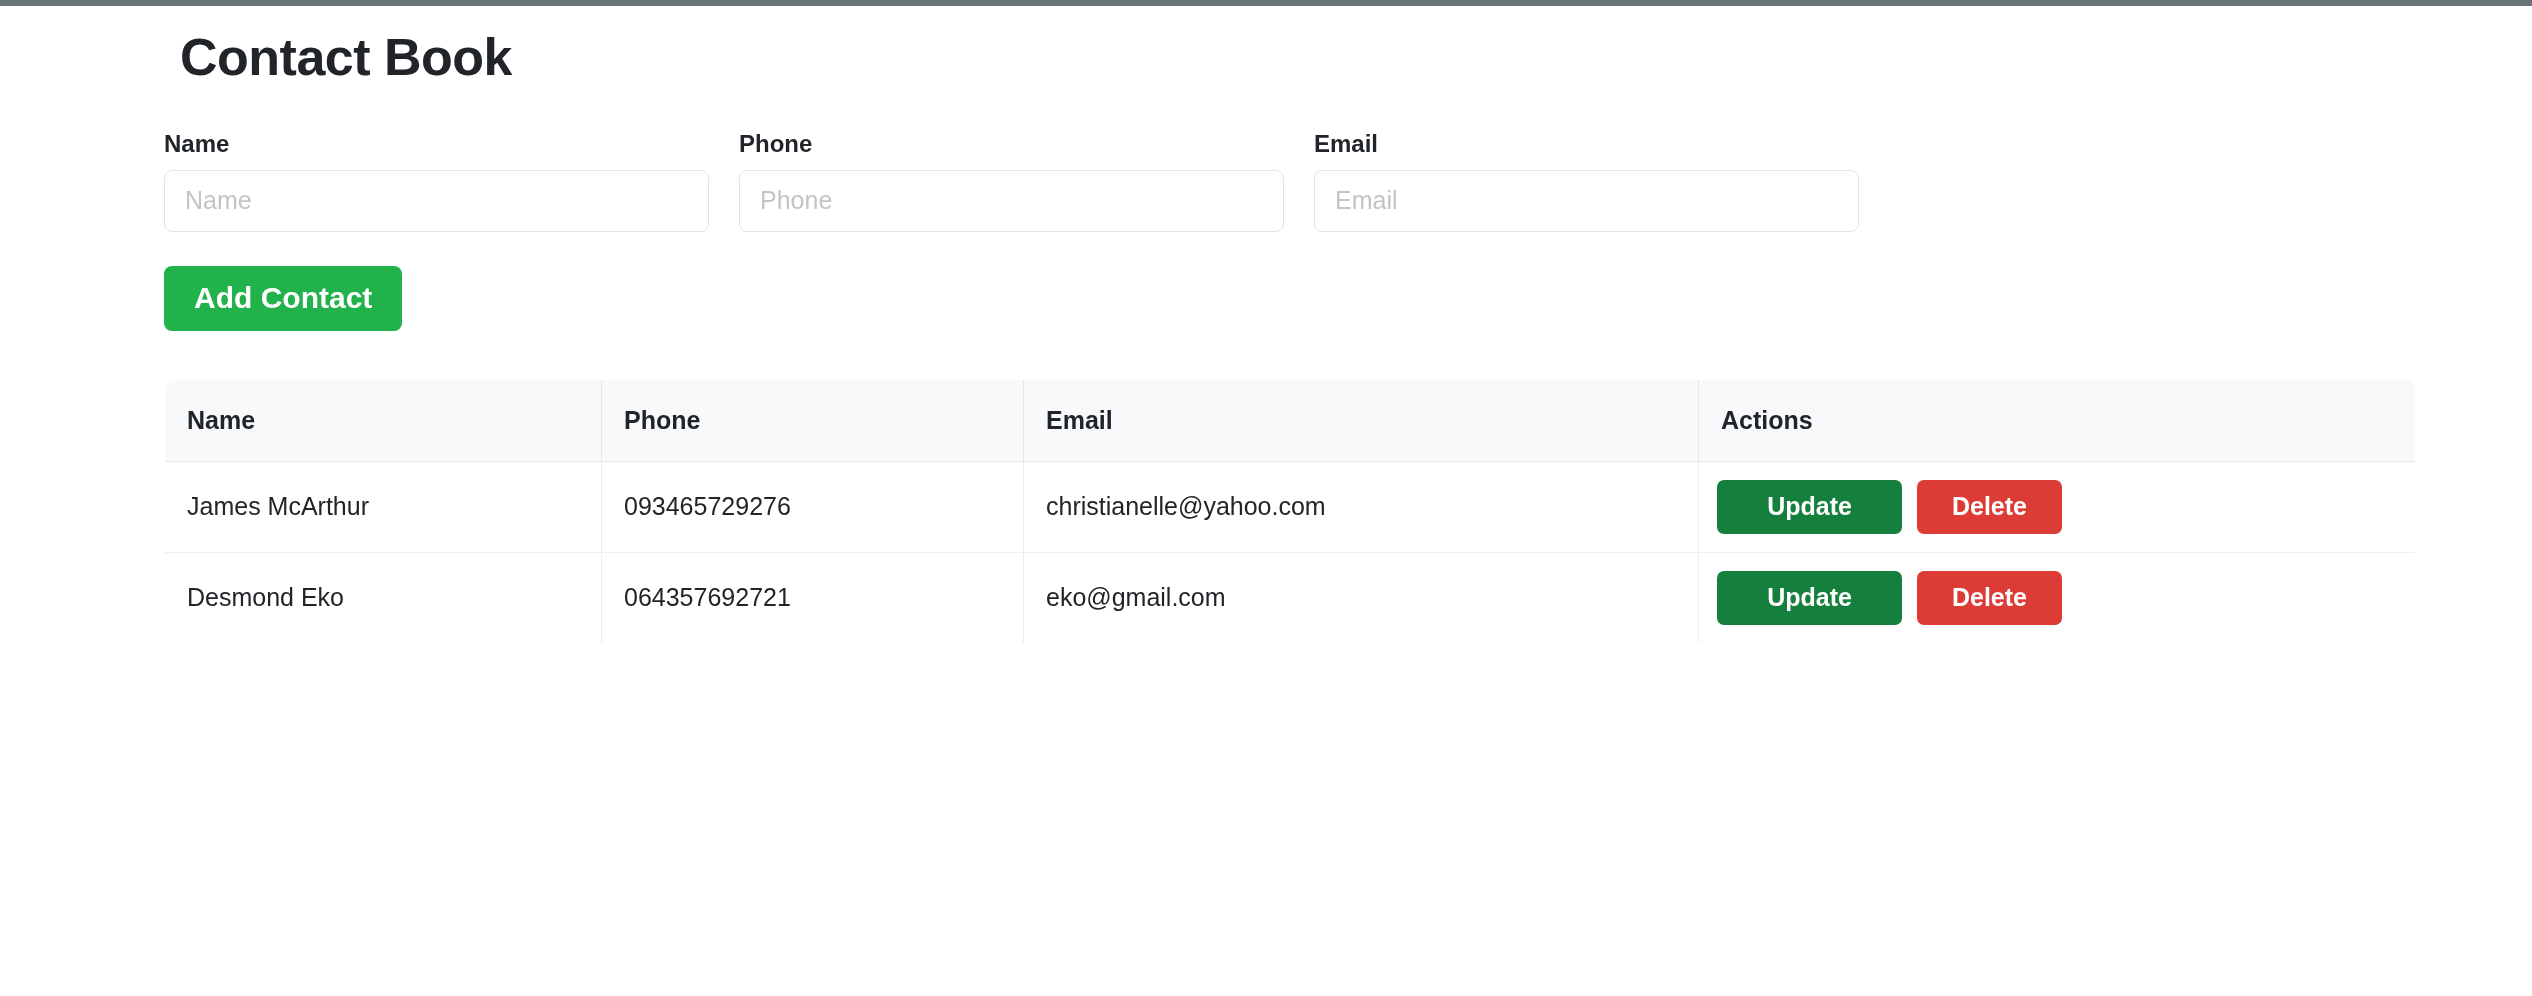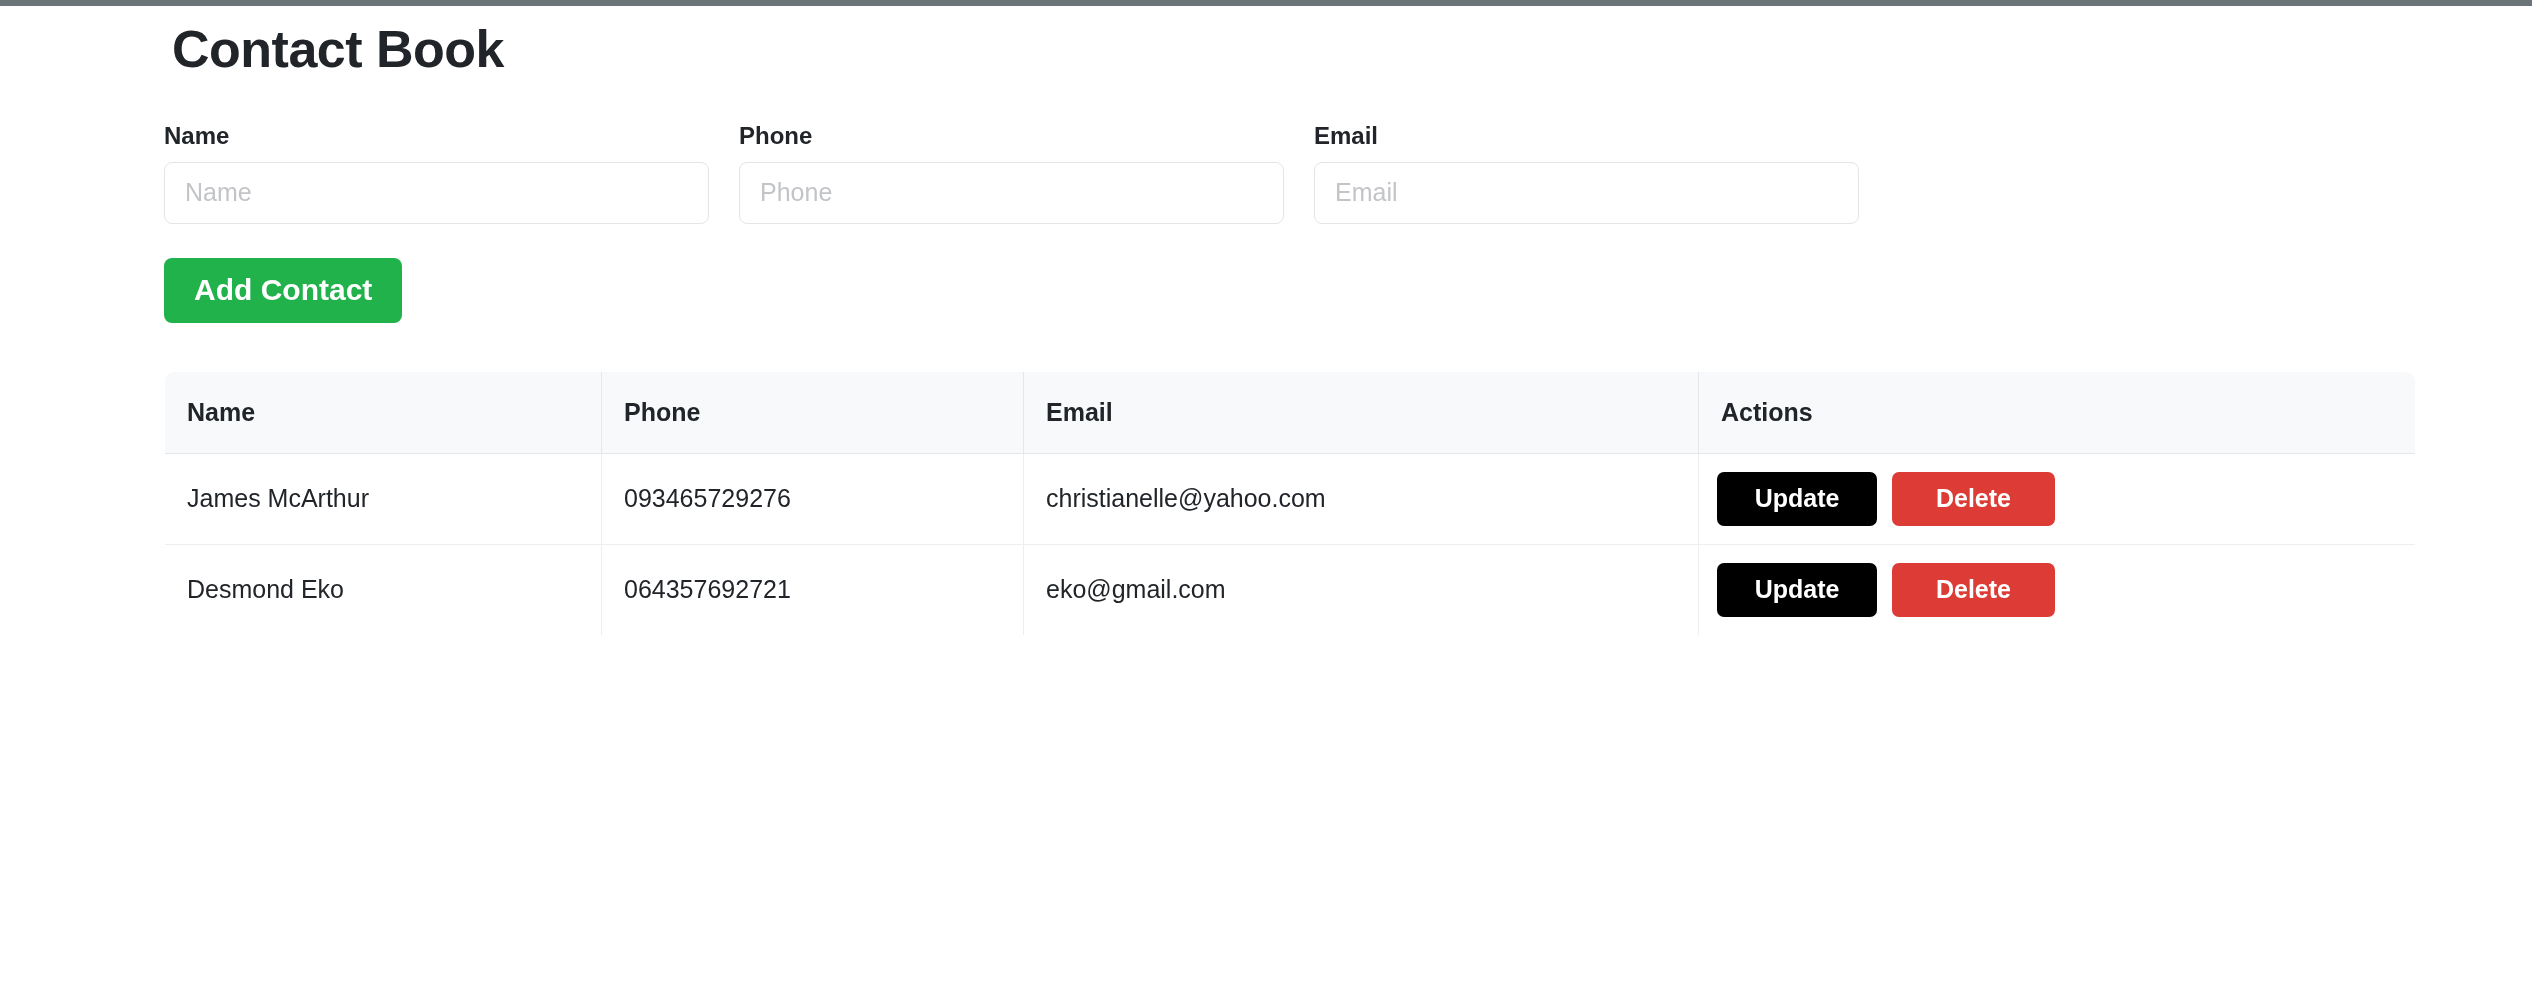--- a/index.html
+++ b/index.html
@@ -25,21 +25,21 @@
     padding-left: 164px;
     padding-right: 60px;
     box-sizing: border-box;
   }
 
   .page-title {
     font-size: 52px;
     font-weight: 700;
     letter-spacing: -0.5px;
     color: #212529;
-    margin: 8px;
+    margin: 16px;
     padding-top: 6px;
     line-height: 1.15;
   }
 
   
   .form-row {
     display: flex;
     align-items: flex-start;
     margin-top: 42px;
     gap: 30px;
@@ -151,26 +151,26 @@
     color: #ffffff;
     font-size: 25px;
     font-weight: 700;
     font-family: "Liberation Sans", sans-serif;
     padding: 14px 0 15px 0;
     cursor: pointer;
     line-height: 1;
     text-align: center;
   }
   .btn-update {
-    background: #000000;
-    width: 160px;
+    background: #15803d;
+    width: 185px;
   }
   .btn-delete {
     background: #dc3c35;
-    width: 163px;
+    width: 145px;
   }
 </style>
 </head>
 <body>
 
 <div class="top-chrome-bar"></div>
 
 <div class="page">
 
   <h1 class="page-title">Contact Book</h1>

